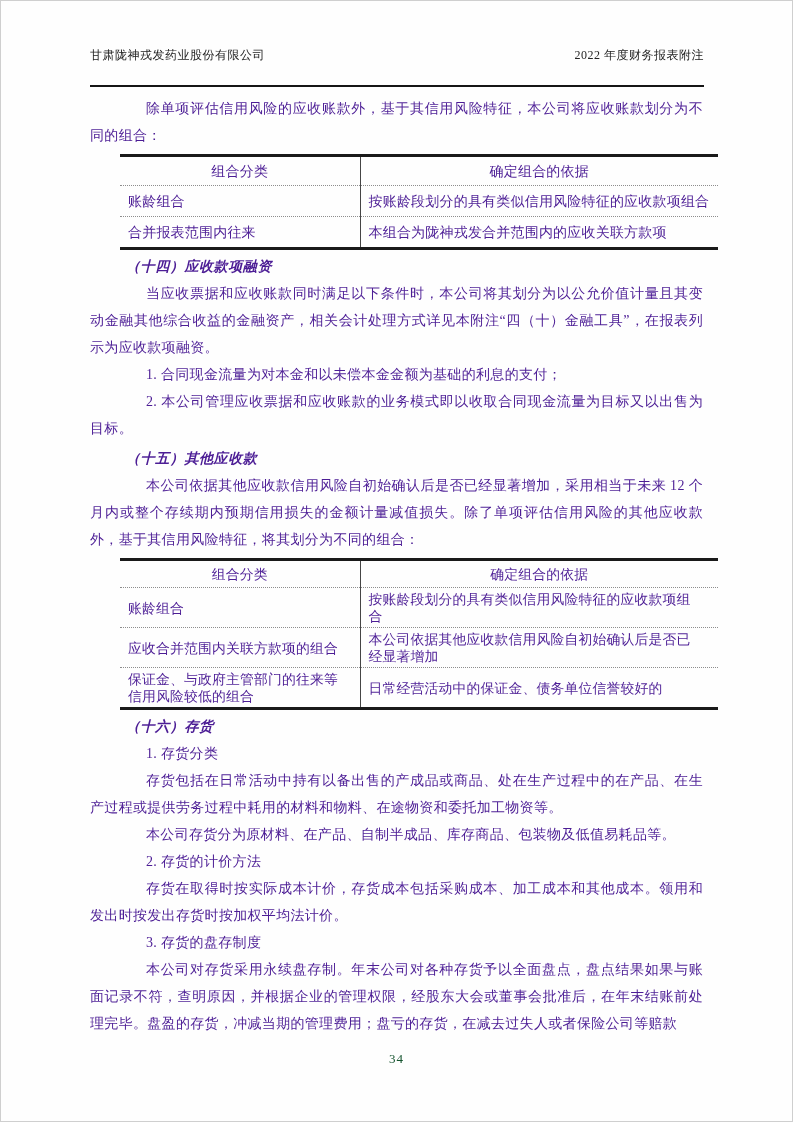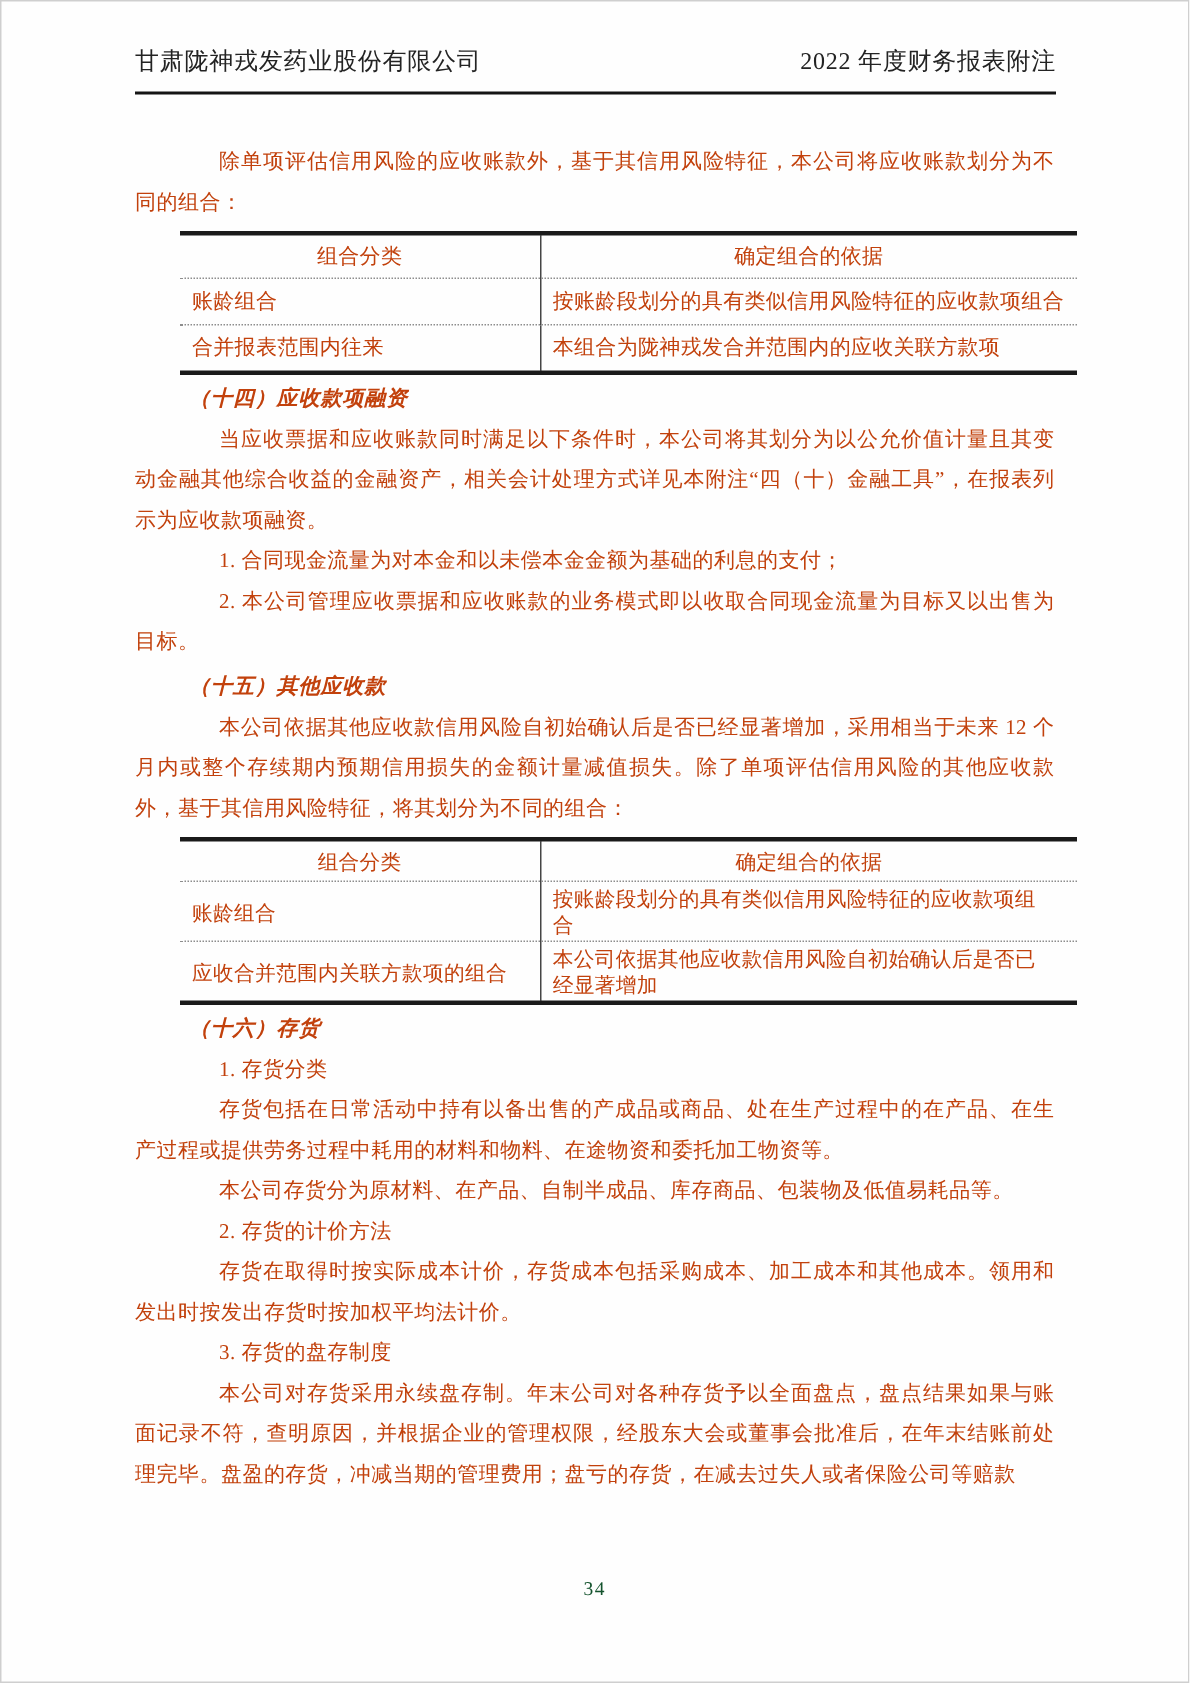--- a/index.html
+++ b/index.html
@@ -15,41 +15,41 @@
     inset: 0;
     border: 1px solid #cfcfcf;
     background: #fefefe;
     overflow: hidden;
   }
   
   .header {
     position: absolute;
     left: 89px;
     right: 88px;
-    top: 30px;
+    top: 46px;
     display: flex;
     justify-content: space-between;
     align-items: flex-end;
-    font-size: 16px;
+    font-size: 12px;
     letter-spacing: 0.5px;
     color: #232323;
-    padding-bottom: 9px;
+    padding-bottom: 21px;
     border-bottom: 2px solid #151515;
   }
   
   .content {
     position: absolute;
     left: 89px;
     right: 89px;
     top: 74px;
     font-size: 14px;
     letter-spacing: 0.32px;
     line-height: 27px;
     text-align: justify;
-    color: #c2410c;
+    color: #4c1d95;
   }
   .para { text-indent: 56px; }
   .para-first { margin-top: 20px; }
   .heading {
     font-weight: bold;
     padding-left: 36px;
     margin-top: 3px;
     letter-spacing: 0.6px;
     font-style: italic;
   }
@@ -142,20 +142,24 @@
           <td class="col-header">确定组合的依据</td>
         </tr>
         <tr>
           <td class="col1">账龄组合</td>
           <td class="col2-pad">按账龄段划分的具有类似信用风险特征的应收款项组合</td>
         </tr>
         <tr>
           <td class="col1">应收合并范围内关联方款项的组合</td>
           <td class="col2-pad">本公司依据其他应收款信用风险自初始确认后是否已经显著增加</td>
         </tr>
+        <tr>
+          <td class="col1">保证金、与政府主管部门的往来等信用风险较低的组合</td>
+          <td class="col2-pad">日常经营活动中的保证金、债务单位信誉较好的</td>
+        </tr>
       </tbody>
     </table>
 
     <p class="heading">（十六）存货</p>
     <p class="para subheading-line">1. 存货分类</p>
     <p class="para">存货包括在日常活动中持有以备出售的产成品或商品、处在生产过程中的在产品、在生产过程或提供劳务过程中耗用的材料和物料、在途物资和委托加工物资等。</p>
     <p class="para">本公司存货分为原材料、在产品、自制半成品、库存商品、包装物及低值易耗品等。</p>
     <p class="para">2. 存货的计价方法</p>
     <p class="para">存货在取得时按实际成本计价，存货成本包括采购成本、加工成本和其他成本。领用和发出时按发出存货时按加权平均法计价。</p>
     <p class="para">3. 存货的盘存制度</p>

